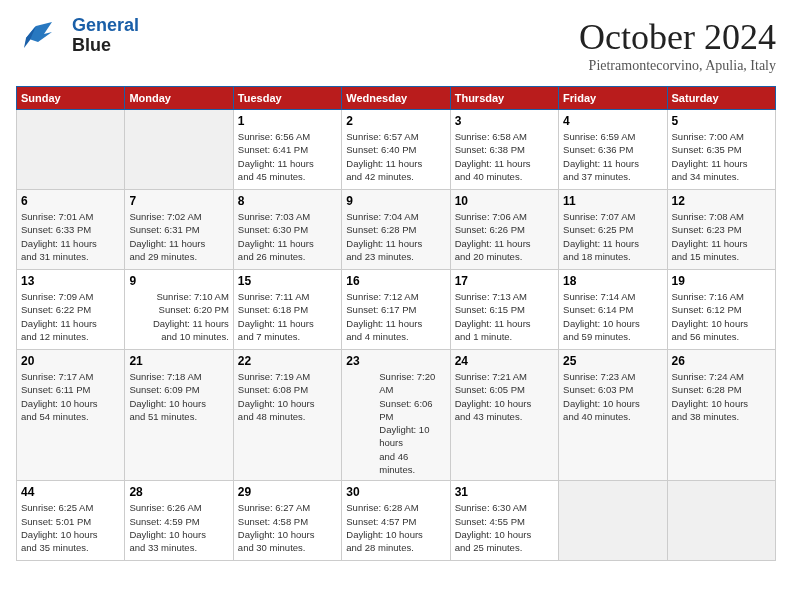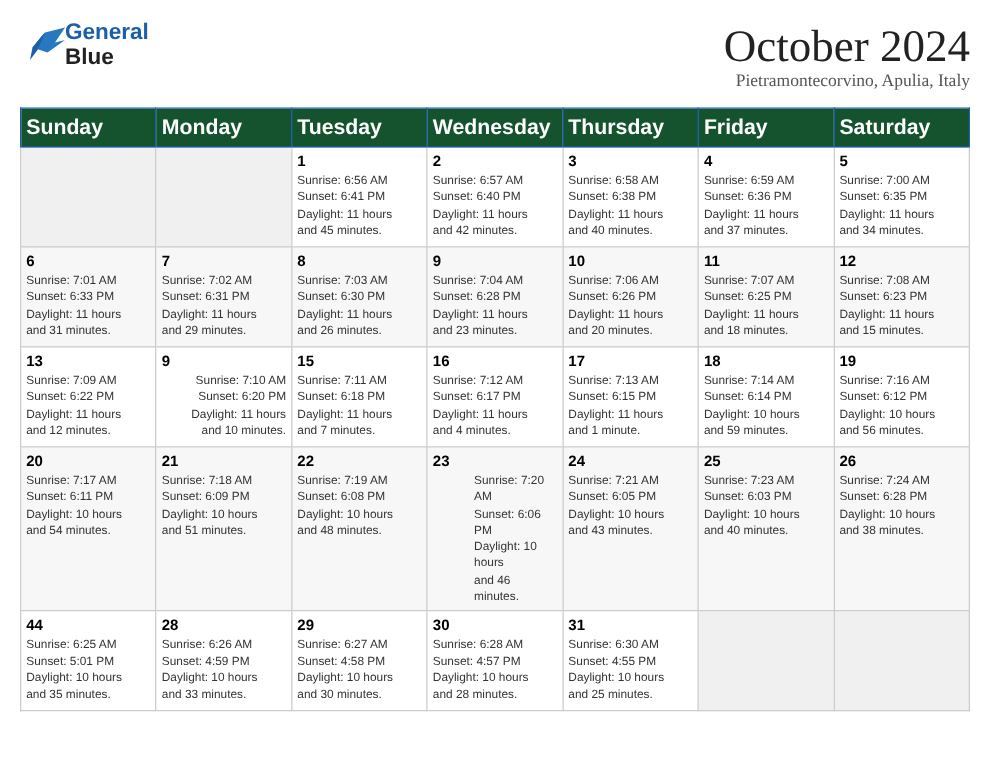--- a/index.html
+++ b/index.html
@@ -12,21 +12,21 @@
     }
     .header {
       display: flex;
       justify-content: space-between;
       align-items: flex-start;
       margin-bottom: 12px;
     }
     .logo {
       display: flex;
       align-items: center;
-      gap: 0;
+      gap: 20px;
     }
     .logo-text {
       font-size: 18px;
       font-weight: bold;
       line-height: 1.1;
     }
     .logo-text span.blue { color: #1a5fa8; }
     .logo-bird {
       width: 36px;
       height: 36px;
@@ -43,25 +43,25 @@
     .subtitle {
       font-size: 14px;
       color: #555;
     }
     table {
       width: 100%;
       border-collapse: collapse;
       font-size: 11px;
     }
     thead tr th {
-      background-color: #14532d;
+      background-color: #b91c1c;
       color: #fff;
       padding: 5px 4px;
       text-align: left;
-      font-size: 17px;
+      font-size: 11px;
       font-weight: bold;
       border: 1px solid #1a5fa8;
     }
     tbody tr td {
       border: 1px solid #ccc;
       vertical-align: top;
       padding: 4px;
       width: calc(100% / 7);
       height: 80px;
       background: #fff;

